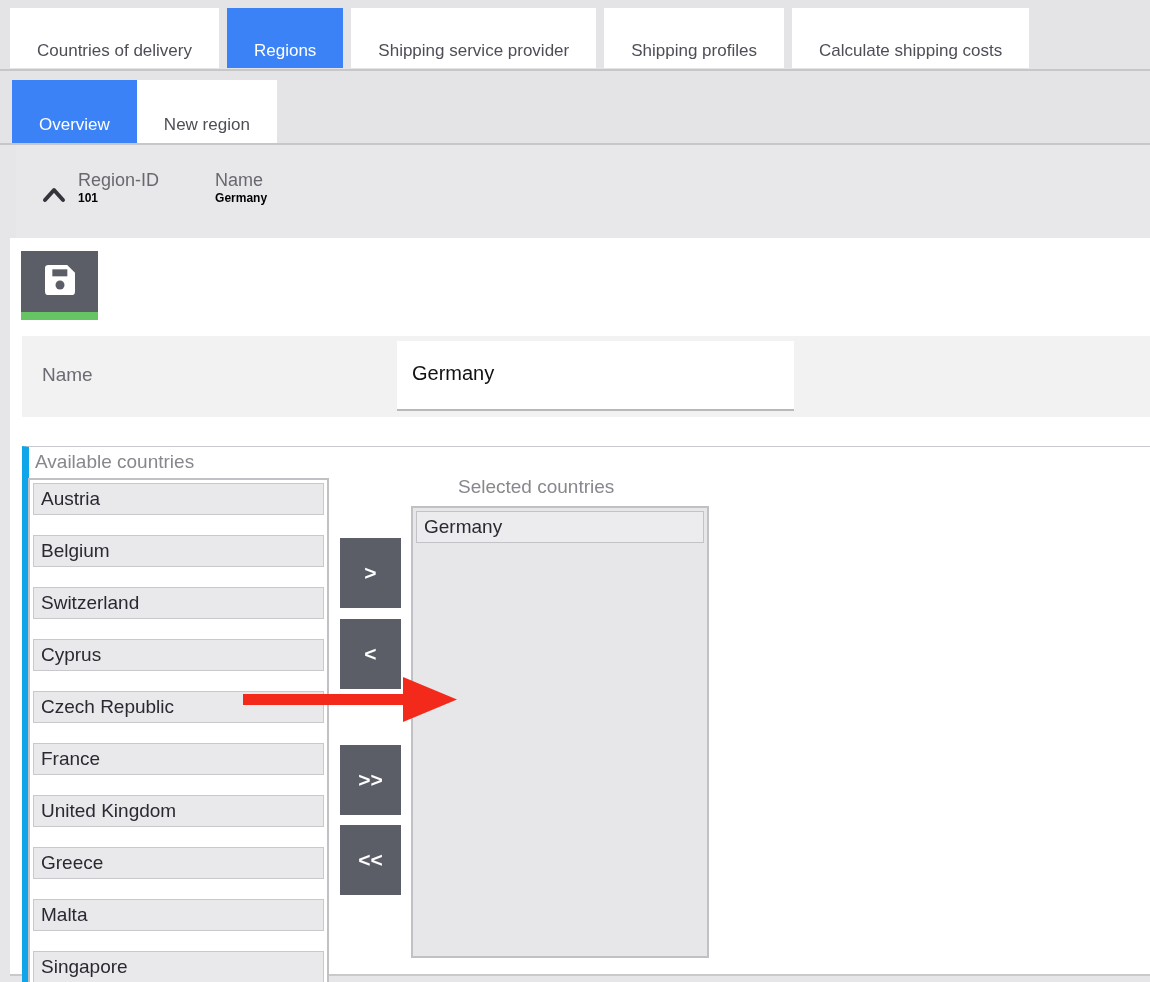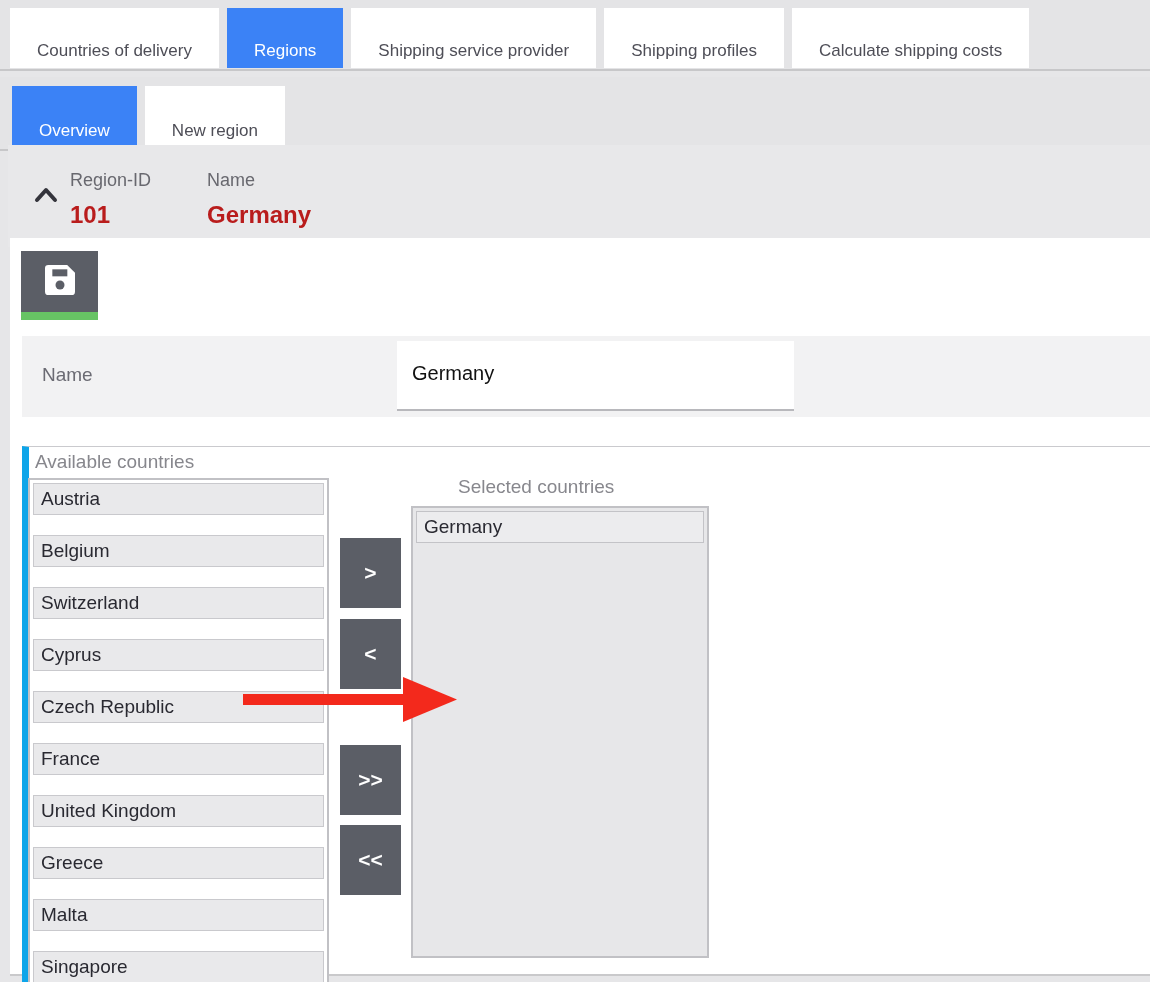--- a/index.html
+++ b/index.html
@@ -4,33 +4,33 @@
 <style>
   * { margin:0; padding:0; box-sizing:border-box; }
   html,body { background:#e6e6e8; }
   .stage{ position:relative; width:1150px; height:982px; background:#e6e6e8;
           font-family:"Liberation Sans", sans-serif; overflow:hidden; }
 
   
   .tabbar{ position:absolute; left:0; right:0; background:#e4e4e6;
            border-bottom:2px solid #c7c7c9; display:flex; }
   .tabbar.primary{ top:0; height:71px; padding:8px 0 0 10px; gap:8px; }
-  .tabbar.secondary{ top:77px; height:74px; padding:9px 0 0 12px; gap:8px; }
+  .tabbar.secondary{ top:71px; height:74px; padding:9px 0 0 12px; }
   .tab{ height:60px; line-height:60px; padding:13px 27px; background:#ffffff;
         color:#4e4e57; font-size:17px; white-space:nowrap; cursor:pointer; }
   .secondary .tab{ height:63px; line-height:63px; }
   .tab.active{ background:#3b82f6; color:#ffffff; }
 
   
-  .record-header{ position:absolute; top:145px; left:8px; right:0; height:102px;
+  .record-header{ position:absolute; top:145px; left:16px; right:0; height:102px;
                   background:#e8e8ea; }
   .collapse{ position:absolute; left:26px; top:42px; cursor:pointer; }
   .rh-fields{ position:absolute; left:62px; top:25px; display:flex; gap:56px; }
   .rh-field .lbl{ font-size:18px; color:#68686f; }
-  .rh-field .val{ font-size:24px; font-weight:bold; color:#b91c1c; margin-top:10px; }
+  .rh-field .val{ font-size:12px; font-weight:bold; color:#000000; }
 
   
   .panel{ position:absolute; top:238px; left:10px; right:0; height:738px;
           background:#ffffff; border-bottom:2px solid #c9c9cb; }
 
   .save-btn{ position:absolute; left:11px; top:13px; width:77px; height:69px;
              background:#5b5e66; border:none; border-bottom:8px solid #67c464;
              cursor:pointer; display:flex; align-items:center; justify-content:center; }
 
   .form-row{ position:absolute; left:12px; right:0; top:98px; height:81px;

